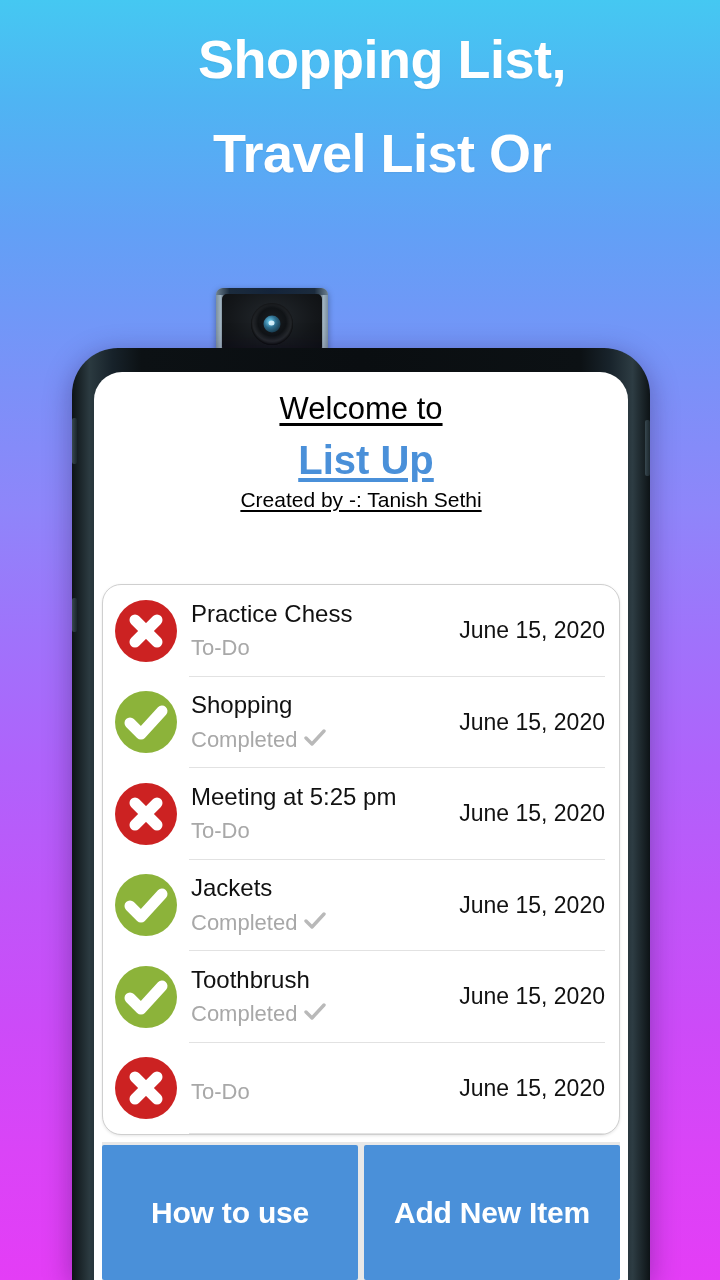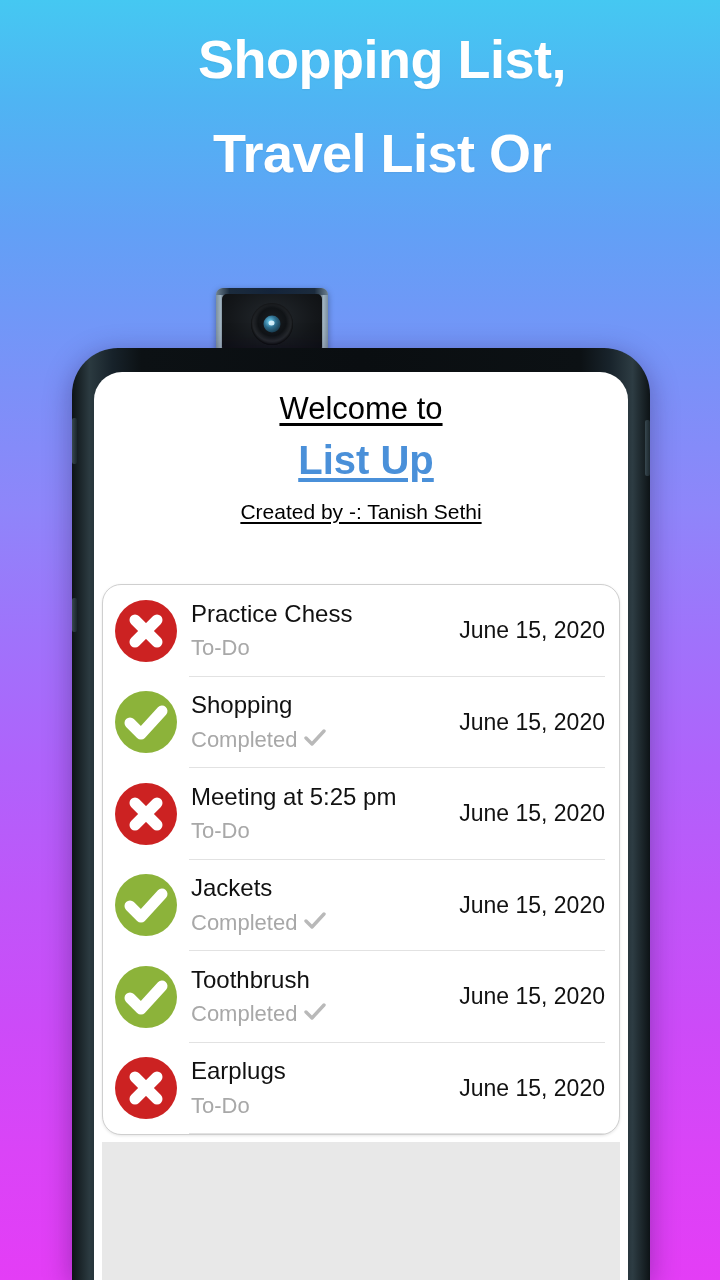--- a/index.html
+++ b/index.html
@@ -74,21 +74,21 @@
     background:radial-gradient(circle at 38% 36%,#6fd3f5 0%,#2d6c8c 40%,#0b1a24 100%);}
   .lens-glint{position:absolute;left:30%;top:26%;width:6px;height:5px;border-radius:50%;
     background:#dff6ff;opacity:.9;}
 
   
   .app-head{padding:18px 0 6px;text-align:center;}
   .welcome{font-size:31px;color:#000;line-height:1.25;text-align:center;}
   .welcome u{text-decoration:underline;text-underline-offset:4px;}
   .listup{font-size:40px;color:#4a90d9;font-weight:bold;line-height:1.28;margin-top:6px;margin-left:10px;}
   .listup u{text-decoration:underline;text-underline-offset:4px;}
-  .credit{font-size:21px;color:#000;margin-top:12px;line-height:1.3;}
+  .credit{font-size:21px;color:#000;margin-top:0;line-height:1.3;}
   .credit u{text-decoration:underline;text-underline-offset:3px;}
 
   
   .list-card{
     position:absolute;left:8px;right:8px;top:212px;
     background:#fff;border:1px solid #cfcfcf;border-radius:19px;
     box-shadow:0 1px 3px rgba(0,0,0,0.10);
     overflow:hidden;
   }
   .row{display:flex;align-items:center;padding:0 14px 0 12px;height:91.5px;position:relative;}
@@ -259,27 +259,30 @@
       <div class="row">
         <div class="icon red">
           <svg width="62" height="62" viewBox="0 0 62 62">
               <g stroke="#fff" stroke-width="11" stroke-linecap="round">
                 <line x1="20" y1="20" x2="42" y2="42"></line>
                 <line x1="42" y1="20" x2="20" y2="42"></line>
               </g>
             </svg>
         </div>
         <div class="row-mid">
-          <div class="row-title">Earplugs</div>
           <div class="row-status">
             <span>To-Do</span>
           </div>
         </div>
         <div class="row-date">June 15, 2020</div>
         <div class="divider"></div>
       </div>
 
     </div>
 
     <div class="btn-underlay"></div>
+    <div class="btn-bar">
+      <button class="btn">How to use</button>
+      <button class="btn">Add New Item</button>
+    </div>
 
   </div>
 </div>
 
 </body></html>

